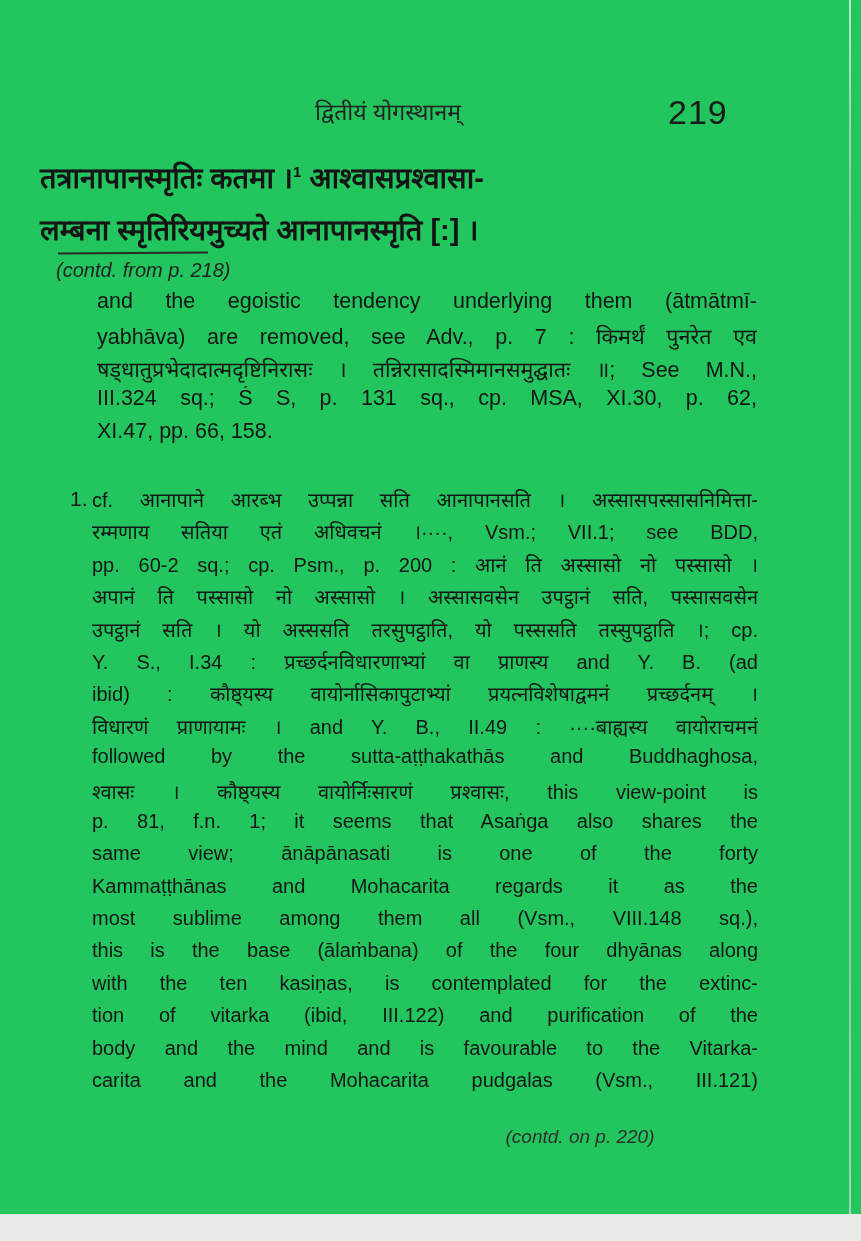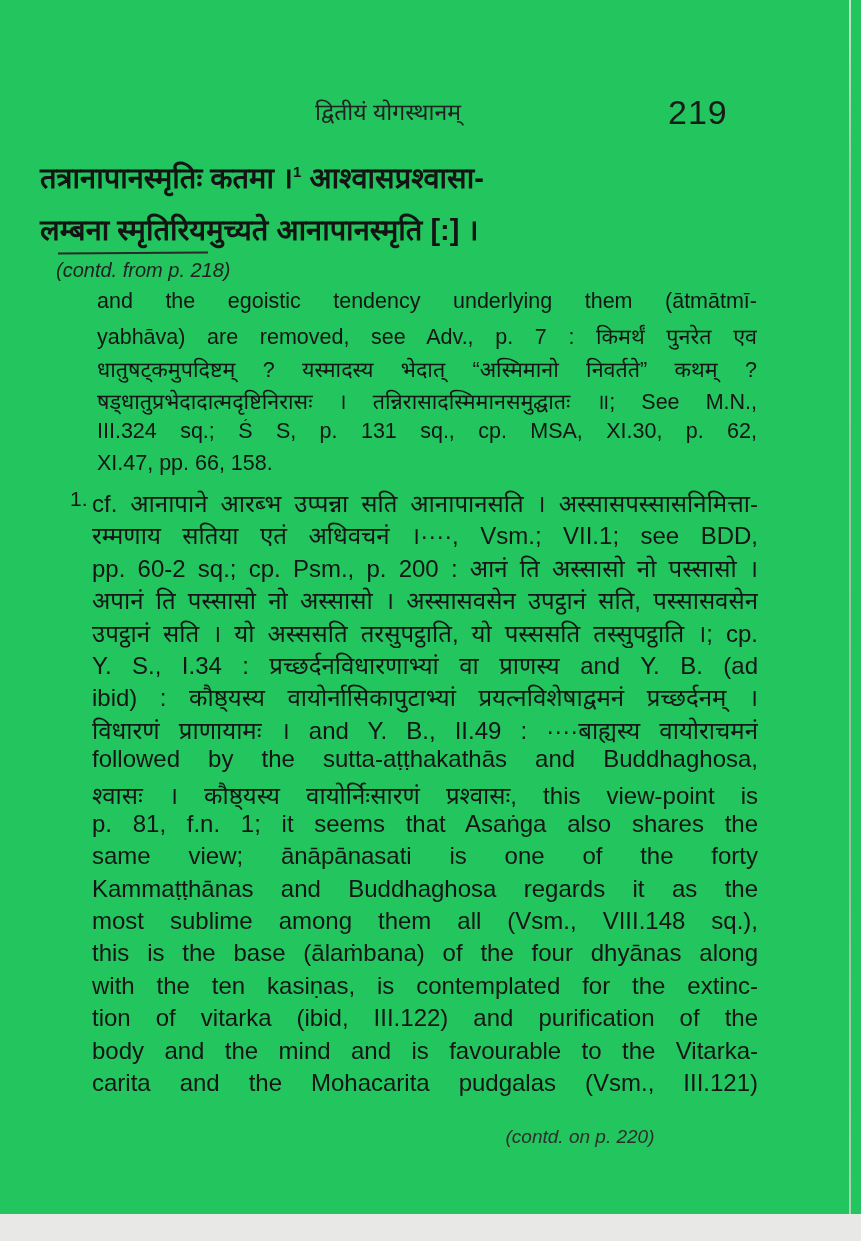--- a/index.html
+++ b/index.html
@@ -41,21 +41,21 @@
     position:absolute;top:1126px;left:400px;width:360px;
     text-align:center;font-style:italic;font-size:19px;color:#2e2e2c;
   }
   
   .body-para{
     position:absolute;top:289px;left:97px;width:660px;
     font-size:21.5px;color:#161616;
   }
   .fnote{
     position:absolute;top:486px;left:92px;width:666px;
-    font-size:24px;color:#161616;
+    font-size:20px;color:#161616;
   }
   .fnote-marker{
     position:absolute;top:487px;left:70px;
     font-size:21px;color:#161616;
   }
   .tline{
     height:32.4px;overflow:hidden;
     text-align:justify;text-align-last:justify;
     white-space:normal;
   }
@@ -92,42 +92,41 @@
     <span>लम्बना स्मृतिरियमुच्यते आनापानस्मृति [:] ।</span>
   </div>
 
   <div class="sep-rule"></div>
 
   <div class="contd-from">(contd. from p. 218)</div>
 
   <div class="body-para">
     <div class="tline">and the egoistic tendency underlying them (ātmātmī-</div>
     <div class="tline">yabhāva) are removed, see Adv., p. 7 :  किमर्थं पुनरेत एव</div>
-    <div class="tline">धातुषट्कमुपदिष्टम् ?  यस्मादस्य  भेदात्  “अस्मिमानो  निवर्तते”  कथम् ?</div>
     <div class="tline">षड्धातुप्रभेदादात्मदृष्टिनिरासः । तन्निरासादस्मिमानसमुद्घातः ॥; See M.N.,</div>
     <div class="tline">III.324 sq.; Ś S, p. 131 sq., cp. MSA, XI.30, p. 62,</div>
     <div class="tline no-justify">XI.47, pp. 66, 158.</div>
   </div>
 
   <div class="fnote-marker">1.</div>
 
   <div class="fnote">
     <div class="tline">cf. आनापाने आरब्भ उप्पन्ना सति आनापानसति ।  अस्सासपस्सासनिमित्ता-</div>
     <div class="tline">रम्मणाय सतिया एतं अधिवचनं ।····, Vsm.; VII.1; see BDD,</div>
     <div class="tline">pp. 60-2 sq.; cp. Psm., p. 200 :  आनं ति अस्सासो नो पस्सासो ।</div>
     <div class="tline">अपानं ति पस्सासो नो अस्सासो ।  अस्सासवसेन उपट्ठानं सति, पस्सासवसेन</div>
     <div class="tline">उपट्ठानं सति ।  यो अस्ससति तरसुपट्ठाति, यो पस्ससति तस्सुपट्ठाति ।;  cp.</div>
     <div class="tline">Y. S., I.34 :  प्रच्छर्दनविधारणाभ्यां वा प्राणस्य and Y. B. (ad</div>
     <div class="tline">ibid) :  कौष्ठ्यस्य वायोर्नासिकापुटाभ्यां प्रयत्नविशेषाद्वमनं प्रच्छर्दनम् ।</div>
     <div class="tline">विधारणं प्राणायामः ।  and Y. B., II.49 :  ····बाह्यस्य वायोराचमनं</div>
     <div class="tline">followed by the sutta-aṭṭhakathās and Buddhaghosa,</div>
     <div class="tline">श्वासः ।  कौष्ठ्यस्य वायोर्निःसारणं प्रश्वासः,  this view-point is</div>
     <div class="tline">p. 81, f.n. 1; it seems that Asaṅga also shares the</div>
     <div class="tline">same view; ānāpānasati is one of the forty</div>
-    <div class="tline">Kammaṭṭhānas and Buddhaghosa regards it as the</div>
+    <div class="tline">Kammaṭṭhānas and Mohacarita regards it as the</div>
     <div class="tline">most sublime among them all (Vsm., VIII.148 sq.),</div>
     <div class="tline">this is the base (ālaṁbana) of the four dhyānas along</div>
     <div class="tline">with the ten kasiṇas, is contemplated for the extinc-</div>
     <div class="tline">tion of vitarka (ibid, III.122) and purification of the</div>
     <div class="tline">body and the mind and is favourable to the Vitarka-</div>
     <div class="tline">carita and the Mohacarita pudgalas (Vsm., III.121)</div>
   </div>
 
   <div class="contd-on">(contd. on p. 220)</div>
 

